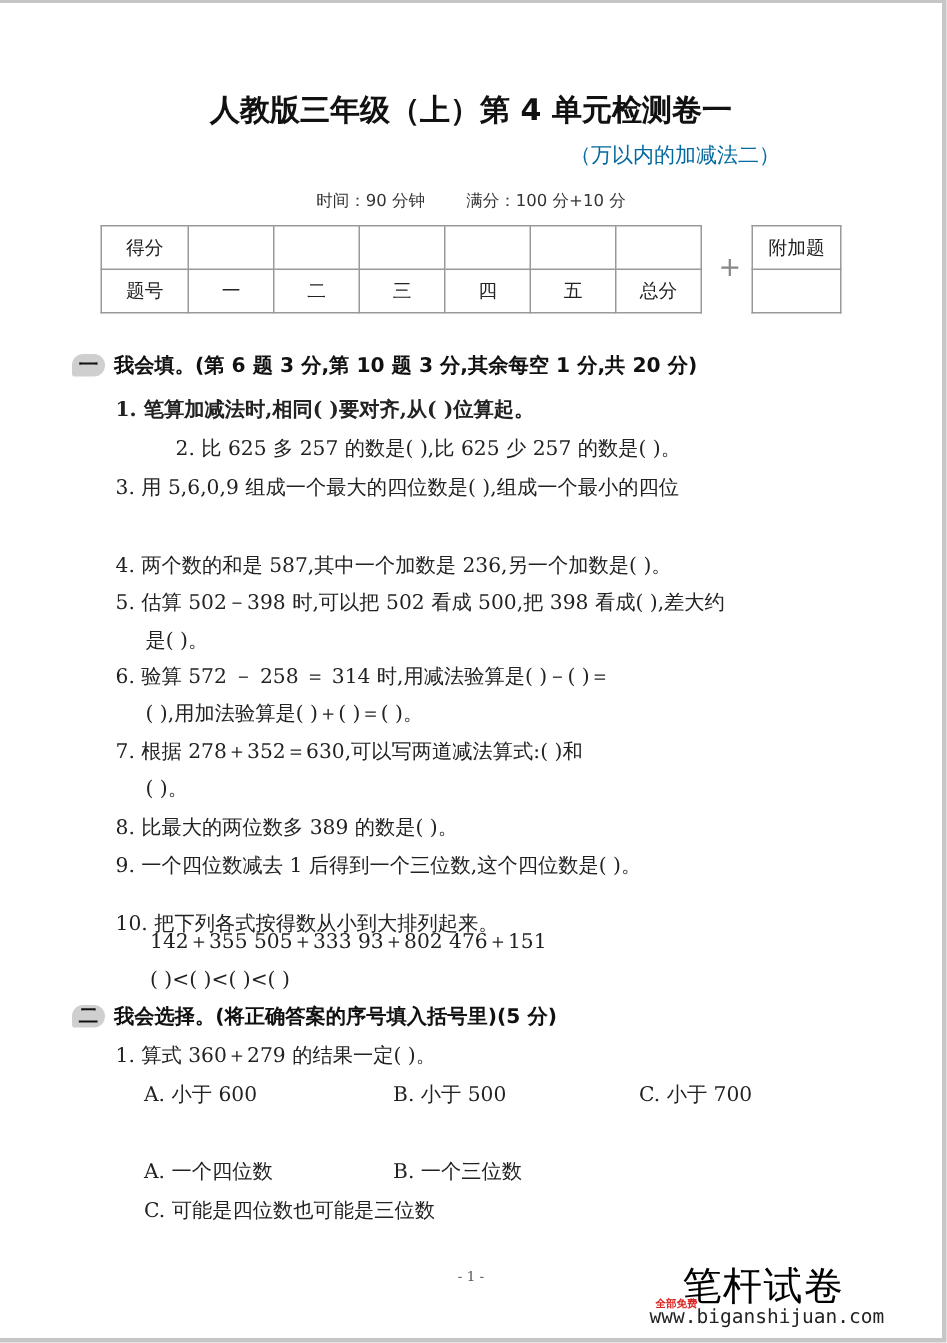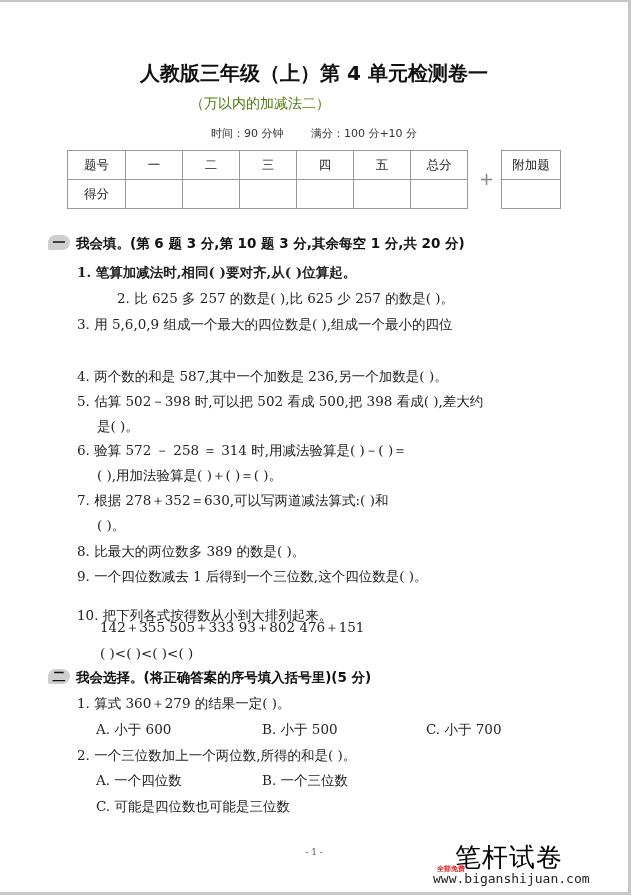--- a/index.html
+++ b/index.html
@@ -1,21 +1,21 @@
 <!DOCTYPE html>
 <html><head>
 <meta charset="utf-8">
 <style>
   html, body { margin:0; padding:0; }
   body { width:631px; height:895px; background:#c6c6c6; position:relative; overflow:hidden;
          font-family:"DejaVu Serif","Liberation Serif",serif; color:#222; }
   .page { position:absolute; left:0; top:2px; width:628px; height:890px; background:#fff; }
   .title { position:absolute; left:0; width:628px; top:58px; text-align:center;
            font-family:"DejaVu Sans","Liberation Sans",sans-serif; font-weight:bold; font-size:20px; color:#111; }
-  .subtitle { position:absolute; left:0; width:520px; top:93px; text-align:center; font-size:14px; color:#4d7c0f;
+  .subtitle { position:absolute; left:0; width:520px; top:93px; text-align:right; font-size:14px; color:#0369a1;
               font-family:"DejaVu Sans","Liberation Sans",sans-serif; }
   .meta { position:absolute; left:0; width:628px; top:124px; text-align:center; font-size:11px; color:#333;
           font-family:"DejaVu Sans","Liberation Sans",sans-serif; }
   .meta span { margin:0 12px; }
   table.score { position:absolute; left:67px; top:148px; border-collapse:collapse;
                 font-family:"DejaVu Sans","Liberation Sans",sans-serif; font-size:12.5px; }
   table.score td { border:1px solid #999; width:56px; height:28px; text-align:center; padding:0; color:#222; }
   table.score td.first { width:57px; }
   .plus { position:absolute; left:479px; top:166px; font-size:18px; color:#888; font-family:"DejaVu Sans",sans-serif; }
   table.bonus { position:absolute; left:501px; top:148px; border-collapse:collapse;
@@ -42,36 +42,36 @@
   <div class="title">人教版三年级（上）第 4 单元检测卷一</div>
   <div class="subtitle">（万以内的加减法二）</div>
   <div class="meta">
     <span>时间：90 分钟</span>
     <span>满分：100 分+10 分</span>
   </div>
 
   <table class="score">
     <tbody>
         <tr>
+      <td class="first">得分</td>
+      <td></td>
+      <td></td>
+      <td></td>
+      <td></td>
+      <td></td>
+      <td></td>
+    </tr>
+    <tr>
       <td class="first">题号</td>
       <td>一</td>
       <td>二</td>
       <td>三</td>
       <td>四</td>
       <td>五</td>
       <td>总分</td>
-    </tr>
-    <tr>
-      <td class="first">得分</td>
-      <td></td>
-      <td></td>
-      <td></td>
-      <td></td>
-      <td></td>
-      <td></td>
     </tr>
   </tbody>
     </table>
   <div class="plus">+</div>
   <table class="bonus">
     <tbody>
         <tr>
           <td>附加题</td>
         </tr>
     <tr>
@@ -99,21 +99,20 @@
   <div class="line" style="left:100px;top:617px;">142＋355    505＋333    93＋802    476＋151</div>
   <div class="line" style="left:100px;top:643px;">(                    )&lt;(                    )&lt;(                    )&lt;(                    )</div>
 
   <div class="sec-head" style="top:667px;">
     <span class="badge">二</span><span>我会选择。(将正确答案的序号填入括号里)(5 分)</span>
   </div>
   <div class="line" style="left:77px;top:693px;">1. 算式 360＋279 的结果一定(          )。</div>
   <div class="line" style="left:96px;top:719px;">A. 小于 600</div>
   <div class="line" style="left:262px;top:719px;">B. 小于 500</div>
   <div class="line" style="left:426px;top:719px;">C. 小于 700</div>
-  <div class="line" style="left:77px;top:745px;">2. 一个三位数加上一个两位数,所得的和是(          )。</div>
   <div class="line" style="left:96px;top:770px;">A. 一个四位数</div>
   <div class="line" style="left:262px;top:770px;">B. 一个三位数</div>
   <div class="line" style="left:96px;top:796px;">C. 可能是四位数也可能是三位数</div>
 
   <div class="footer-pg">- 1 -</div>
   <div class="wm-big">笔杆试卷</div>
   <div class="wm-red">全部免费</div>
   <div class="wm-url">www.biganshijuan.com</div>
 </div>
 

